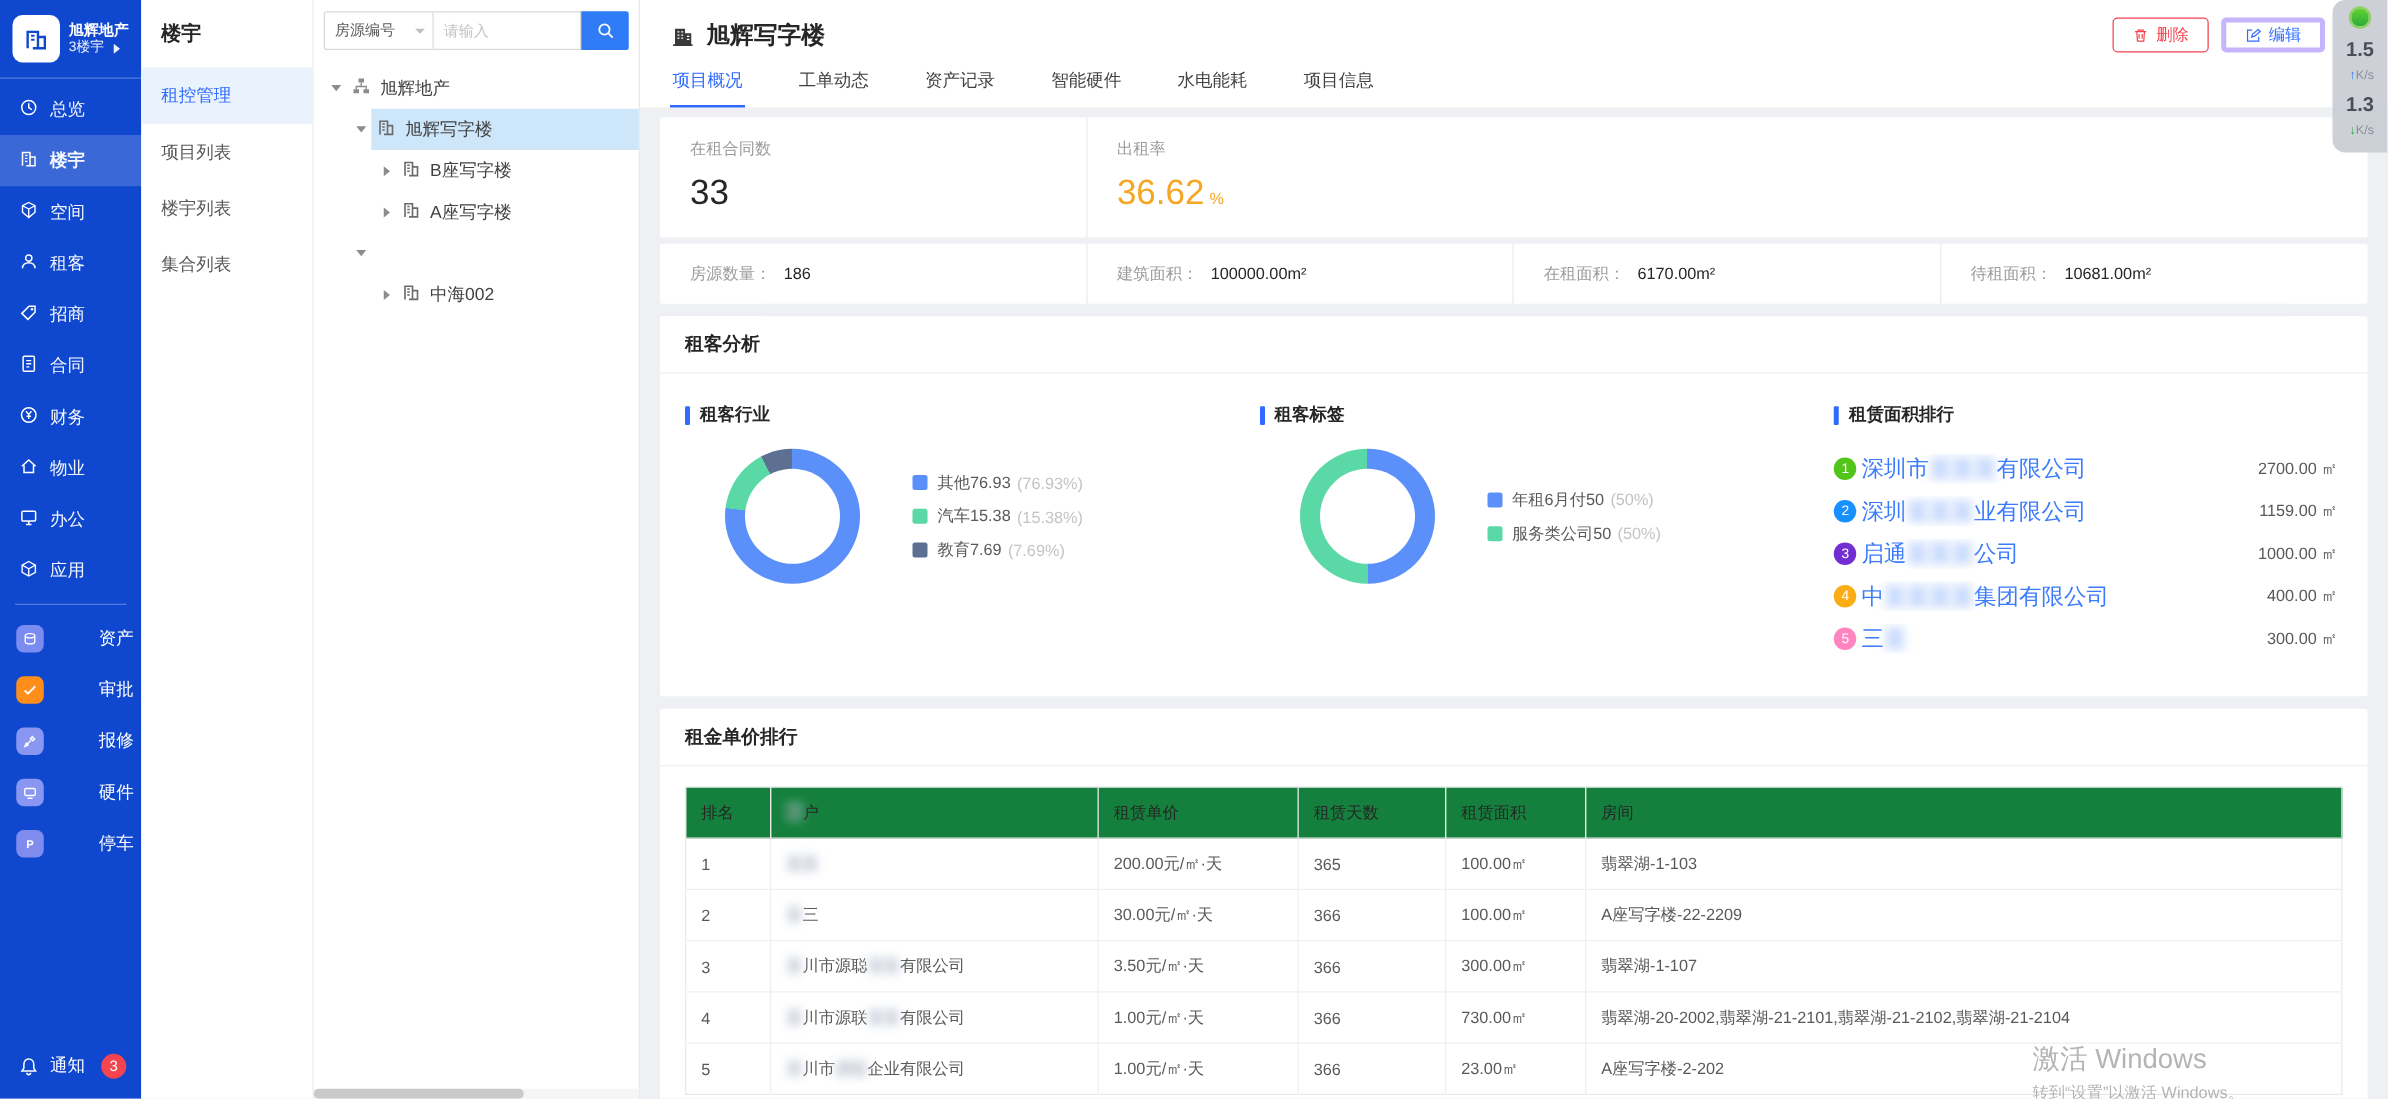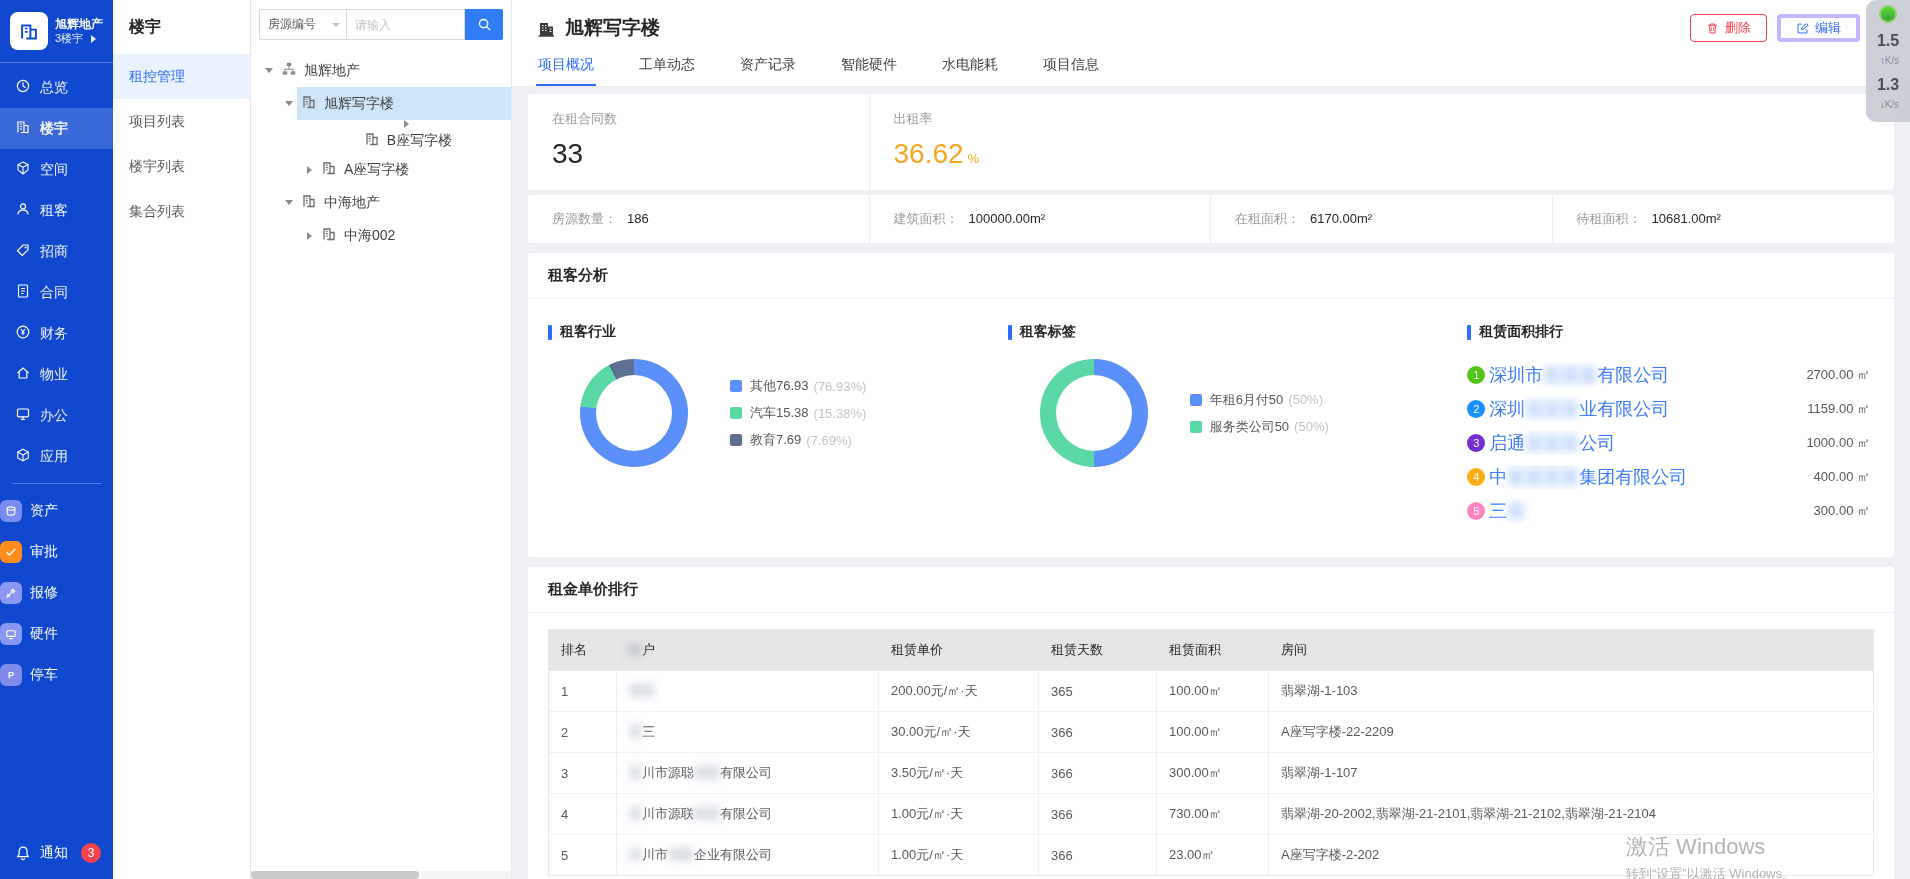--- a/index.html
+++ b/index.html
@@ -13,21 +13,21 @@
   .logo-box { width:38px; height:38px; background:#fff; border-radius:8px; display:flex; align-items:center; justify-content:center; flex-shrink:0; }
   .logo-meta { margin-left:7px; line-height:1.25; }
   .logo-name { font-size:12px; font-weight:bold; white-space:nowrap; }
   .logo-sub { font-size:11px; opacity:.92; display:flex; align-items:center; gap:8px; }
   .logo-caret { width:0; height:0; border-left:5px solid #fff; border-top:4px solid transparent; border-bottom:4px solid transparent; display:inline-block; }
   .side-divider { height:1px; background:rgba(255,255,255,.28); margin:0 0 4px 0; }
   .side-divider2 { height:1px; background:rgba(255,255,255,.28); margin:6px 12px; }
   .nav-item { height:41px; display:flex; align-items:center; padding-left:15px; font-size:14px; color:rgba(255,255,255,.95); cursor:pointer; }
   .nav-item.active { background:rgba(255,255,255,.18); font-weight:bold; }
   .nav-item svg { margin-right:9px; flex-shrink:0; }
-  .tool-item { height:41px; display:flex; align-items:center; font-size:14px; cursor:pointer; }
+  .tool-item { height:41px; display:flex; align-items:center; padding-left:13px; font-size:14px; cursor:pointer;gap:36px; }
   .tool-ico { width:22px; height:22px; border-radius:6px; display:flex; align-items:center; justify-content:center; margin-right:8px; flex-shrink:0; }
   .side-spacer { flex:1; }
   .notice-row { display:flex; align-items:center; padding:0 12px 16px 15px; font-size:14px; cursor:pointer; }
   .notice-row svg { margin-right:9px; }
   .badge { margin-left:auto; min-width:20px; height:20px; border-radius:10px; background:#f5434f; color:#fff; font-size:12px; display:flex; align-items:center; justify-content:center; padding:0 5px; }
 
   
   .menu-panel { width:138px; background:#fff; border-right:1px solid #e9e9e9; flex-shrink:0; }
   .menu-title { font-size:16px; font-weight:bold; color:#262626; padding:17px 16px 16px; }
   .menu-item { height:45px; display:flex; align-items:center; padding-left:16px; font-size:14px; color:#595959; cursor:pointer; }
@@ -103,21 +103,21 @@
   .rank-badge { width:18px; height:18px; border-radius:50%; color:#fff; font-size:11px; display:flex; align-items:center; justify-content:center; flex-shrink:0; }
   .rank-name { margin-left:4px; font-size:18px; color:#3a7bfd; flex:1; white-space:nowrap; overflow:hidden; text-overflow:ellipsis; cursor:pointer; }
   .rank-area { font-size:13px; color:#595959; margin-left:8px; white-space:nowrap; }
 
   .redacted { filter:blur(4px); opacity:.5; background:#dfeafc; border-radius:2px; }
 
   
   .rent-card { margin-top:10px; }
   .rent-body { padding:16px 20px 24px; }
   table.rent { width:100%; border-collapse:collapse; border:1px solid #e9e9e9; table-layout:fixed; }
-  table.rent th { background:#e5e5e5; text-align:left; font-weight:400; font-size:13px; color:#262626; padding:11px 12px; border-bottom:1px solid #e9e9e9; border-right:1px solid #e9e9e9; }
+  table.rent th { background:#15803d; text-align:left; font-weight:400; font-size:13px; color:#262626; padding:11px 12px; border-bottom:1px solid #e9e9e9; border-right:1px solid #e9e9e9; }
   table.rent td { font-size:13px; color:#595959; padding:11px 12px; border-bottom:1px solid #efefef; border-right:1px solid #efefef; white-space:nowrap; overflow:hidden; text-overflow:ellipsis; }
   table.rent th:last-child, table.rent td:last-child { border-right:none; }
   table.rent tr:last-child td { border-bottom:none; }
   td.tenant { color:#3a7bfd; cursor:pointer; }
 
   
   .watermark { position:absolute; left:1626px; top:832px; color:rgba(130,130,130,.6); pointer-events:none; }
   .wm1 { font-size:22px; }
   .wm2 { font-size:13px; margin-top:3px; }
 
@@ -321,21 +321,21 @@
             <span class="caret-exp"></span>
           </span>
           <span class="node-body">
             <span><svg width="16" height="16" viewBox="0 0 16 16">
                 <path d="M3 13.5V3h6v10.5M6.2 13.5H13V6.5H9" fill="none" stroke="#6b6b6b" stroke-width="1.3"></path>
                 <path d="M4.8 5.2h2M4.8 7.6h2M4.8 10h2" stroke="#6b6b6b" stroke-width="1.1"></path>
               </svg></span>
             <span>旭辉写字楼</span>
           </span>
         </div>
-        <div class="tree-node" style="padding-left: 50px; flex-direction: column;">
+        <div class="tree-node" style="padding-left: 50px;">
           <span class="tw-caret">
             <span class="caret-col"></span>
           </span>
           <span class="node-body">
             <span><svg width="16" height="16" viewBox="0 0 16 16">
                 <path d="M3 13.5V3h6v10.5M6.2 13.5H13V6.5H9" fill="none" stroke="#6b6b6b" stroke-width="1.3"></path>
                 <path d="M4.8 5.2h2M4.8 7.6h2M4.8 10h2" stroke="#6b6b6b" stroke-width="1.1"></path>
               </svg></span>
             <span>B座写字楼</span>
           </span>
@@ -348,27 +348,20 @@
             <span><svg width="16" height="16" viewBox="0 0 16 16">
                 <path d="M3 13.5V3h6v10.5M6.2 13.5H13V6.5H9" fill="none" stroke="#6b6b6b" stroke-width="1.3"></path>
                 <path d="M4.8 5.2h2M4.8 7.6h2M4.8 10h2" stroke="#6b6b6b" stroke-width="1.1"></path>
               </svg></span>
             <span>A座写字楼</span>
           </span>
         </div>
         <div class="tree-node" style="padding-left: 30px;">
           <span class="tw-caret">
             <span class="caret-exp"></span>
-          </span>
-          <span class="node-body">
-            <span><svg width="16" height="16" viewBox="0 0 16 16">
-                <path d="M3 13.5V3h6v10.5M6.2 13.5H13V6.5H9" fill="none" stroke="#6b6b6b" stroke-width="1.3"></path>
-                <path d="M4.8 5.2h2M4.8 7.6h2M4.8 10h2" stroke="#6b6b6b" stroke-width="1.1"></path>
-              </svg></span>
-            <span>中海地产</span>
           </span>
         </div>
         <div class="tree-node" style="padding-left: 50px;">
           <span class="tw-caret">
             <span class="caret-col"></span>
           </span>
           <span class="node-body">
             <span><svg width="16" height="16" viewBox="0 0 16 16">
                 <path d="M3 13.5V3h6v10.5M6.2 13.5H13V6.5H9" fill="none" stroke="#6b6b6b" stroke-width="1.3"></path>
                 <path d="M4.8 5.2h2M4.8 7.6h2M4.8 10h2" stroke="#6b6b6b" stroke-width="1.1"></path>

